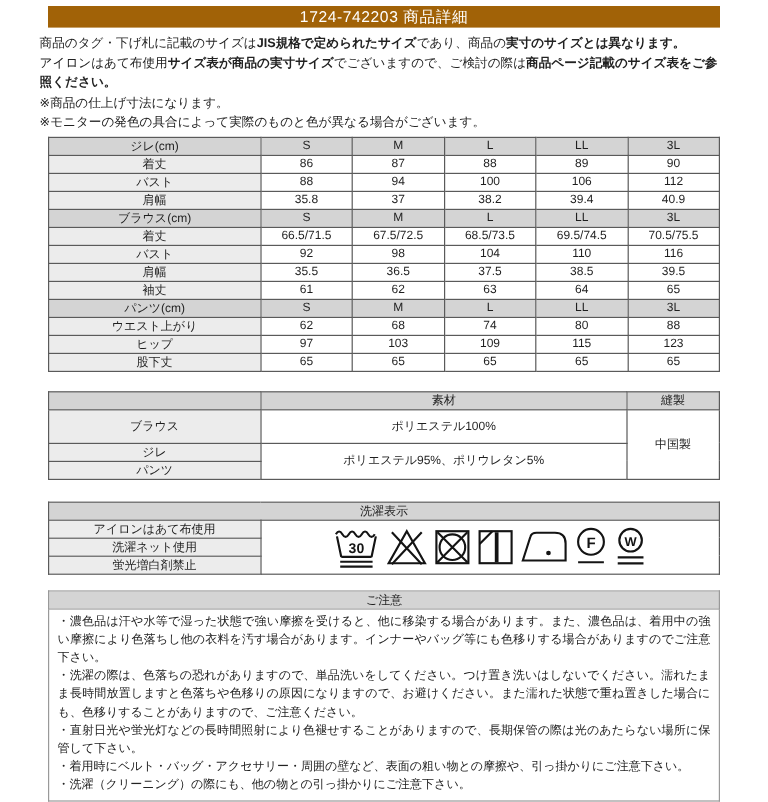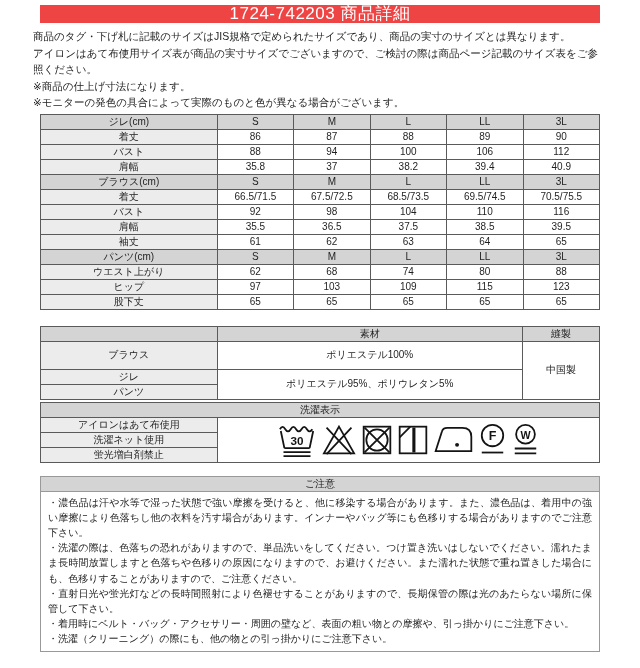--- a/index.html
+++ b/index.html
@@ -5,41 +5,41 @@
   * { box-sizing: border-box; margin: 0; padding: 0; }
   html,body { background:#fff; }
   body {
     width: 640px; height: 668px; overflow: hidden;
     font-family: "Liberation Sans", "DejaVu Sans", sans-serif;
     color: #1f1f1f;
   }
   .page { width: 640px; height: 668px; padding: 5px 40px 0 40px; position: relative; }
 
   .title-bar {
-    height: 18px; background: #ef4444; color: #fff;
-    font-size: 17px; line-height: 18px; text-align: center;
+    height: 18px; background: #a16207; color: #fff;
+    font-size: 13px; line-height: 18px; text-align: center;
     letter-spacing: 0.5px;
   }
 
   .intro { margin: 5px 0 3px -7px; font-size: 10.5px; line-height: 16.5px; color:#222; }
-  .intro .b { font-weight: normal; }
+  .intro .b { font-weight: bold; }
 
   table { border-collapse: collapse; width: 100%; table-layout: fixed; }
   td { border: 1px solid #5a5a5a; font-size: 10px; text-align: center; height: 14px;
        padding: 0 2px; vertical-align: middle; overflow: hidden; white-space: nowrap; }
   .hdr { background: #d4d4d4; }
   .lbl { background: #ececec; }
 
   .size-table  { margin-top: 2px; }
   .size-table td { height: 13.9px; }
 
   .material-table { margin-top: 16px; }
   .material-table tr.tall td { height: 28px; }
 
-  .wash-table { margin-top: 2px; }
+  .wash-table { margin-top: 18px; }
   .wash-table td.icons-cell { background:#fff; }
   .wash-icons { display: flex; align-items: center; justify-content: center; }
   .wash-icons svg { display: block; margin: 0 2px; }
   .wash-icons text { font-weight: bold; fill: #141414; font-family: "Liberation Sans","DejaVu Sans",sans-serif; }
 
   .caution-table { margin-top: 13px; }
   .caution-table td { border-color: #999; }
   .caution-table td.body {
     text-align: left; white-space: normal; padding: 3px 7px 4px 7px;
     font-size: 10px; line-height: 15.2px; height: auto; vertical-align: top; color:#222;

